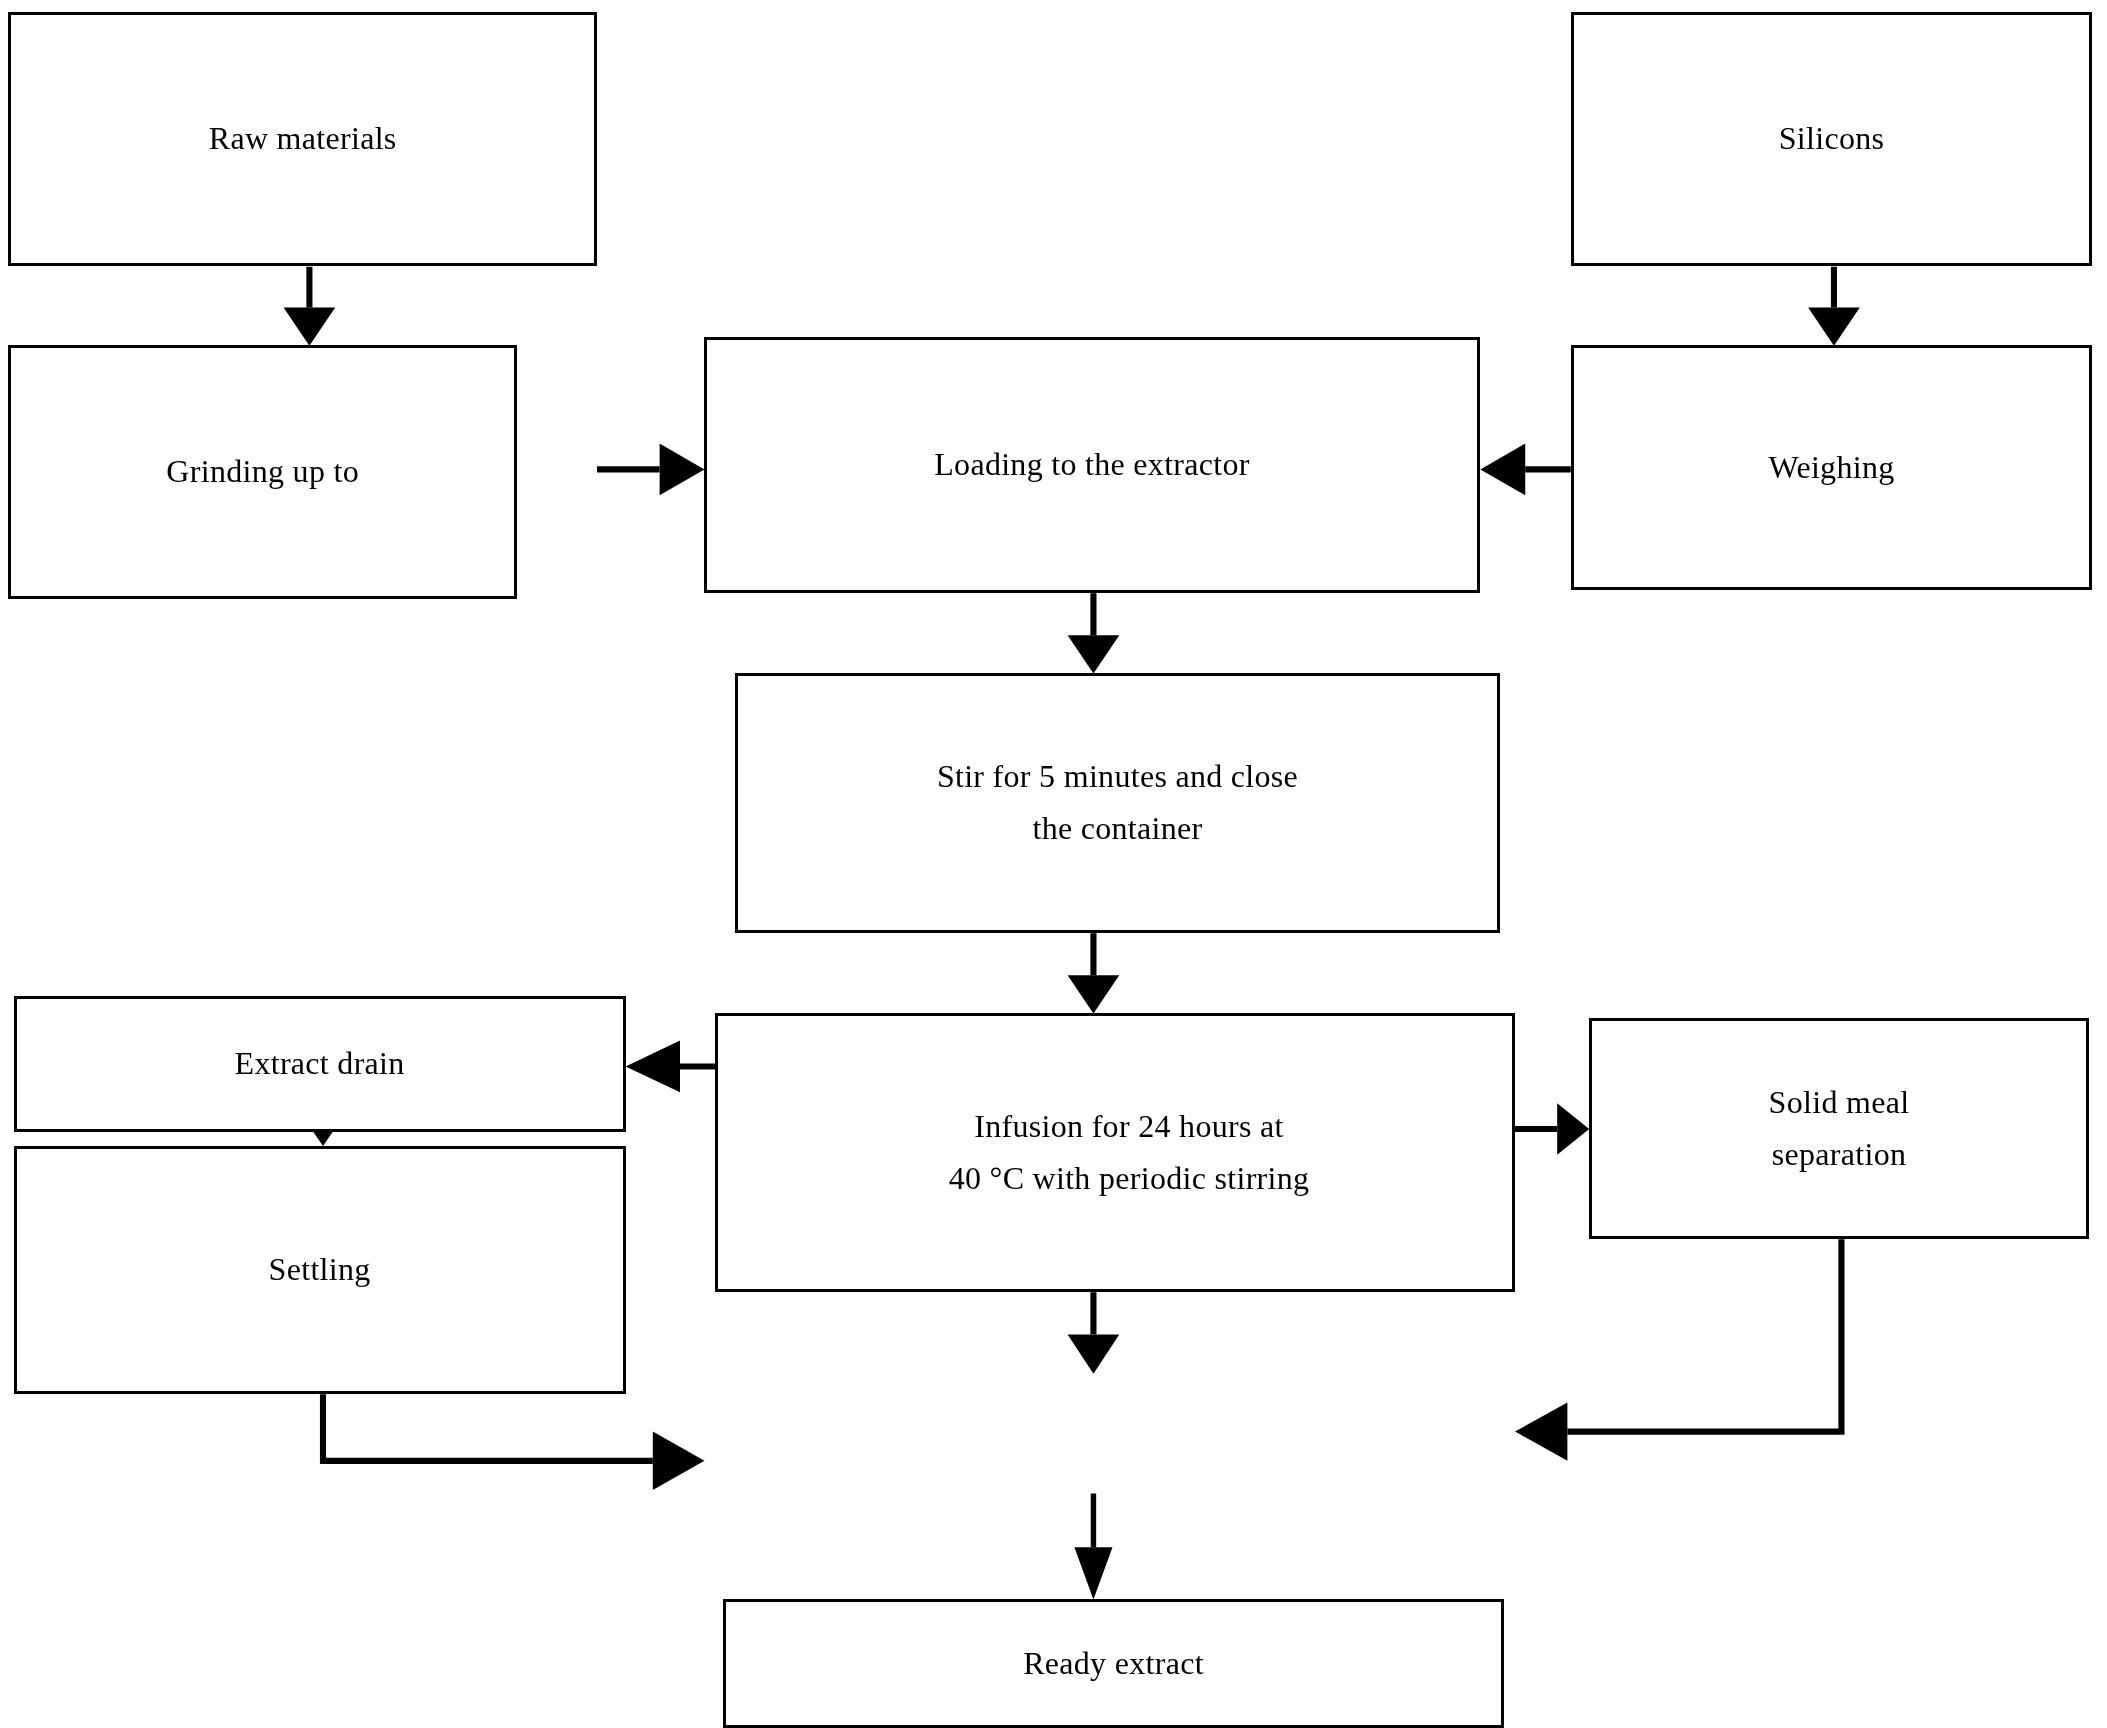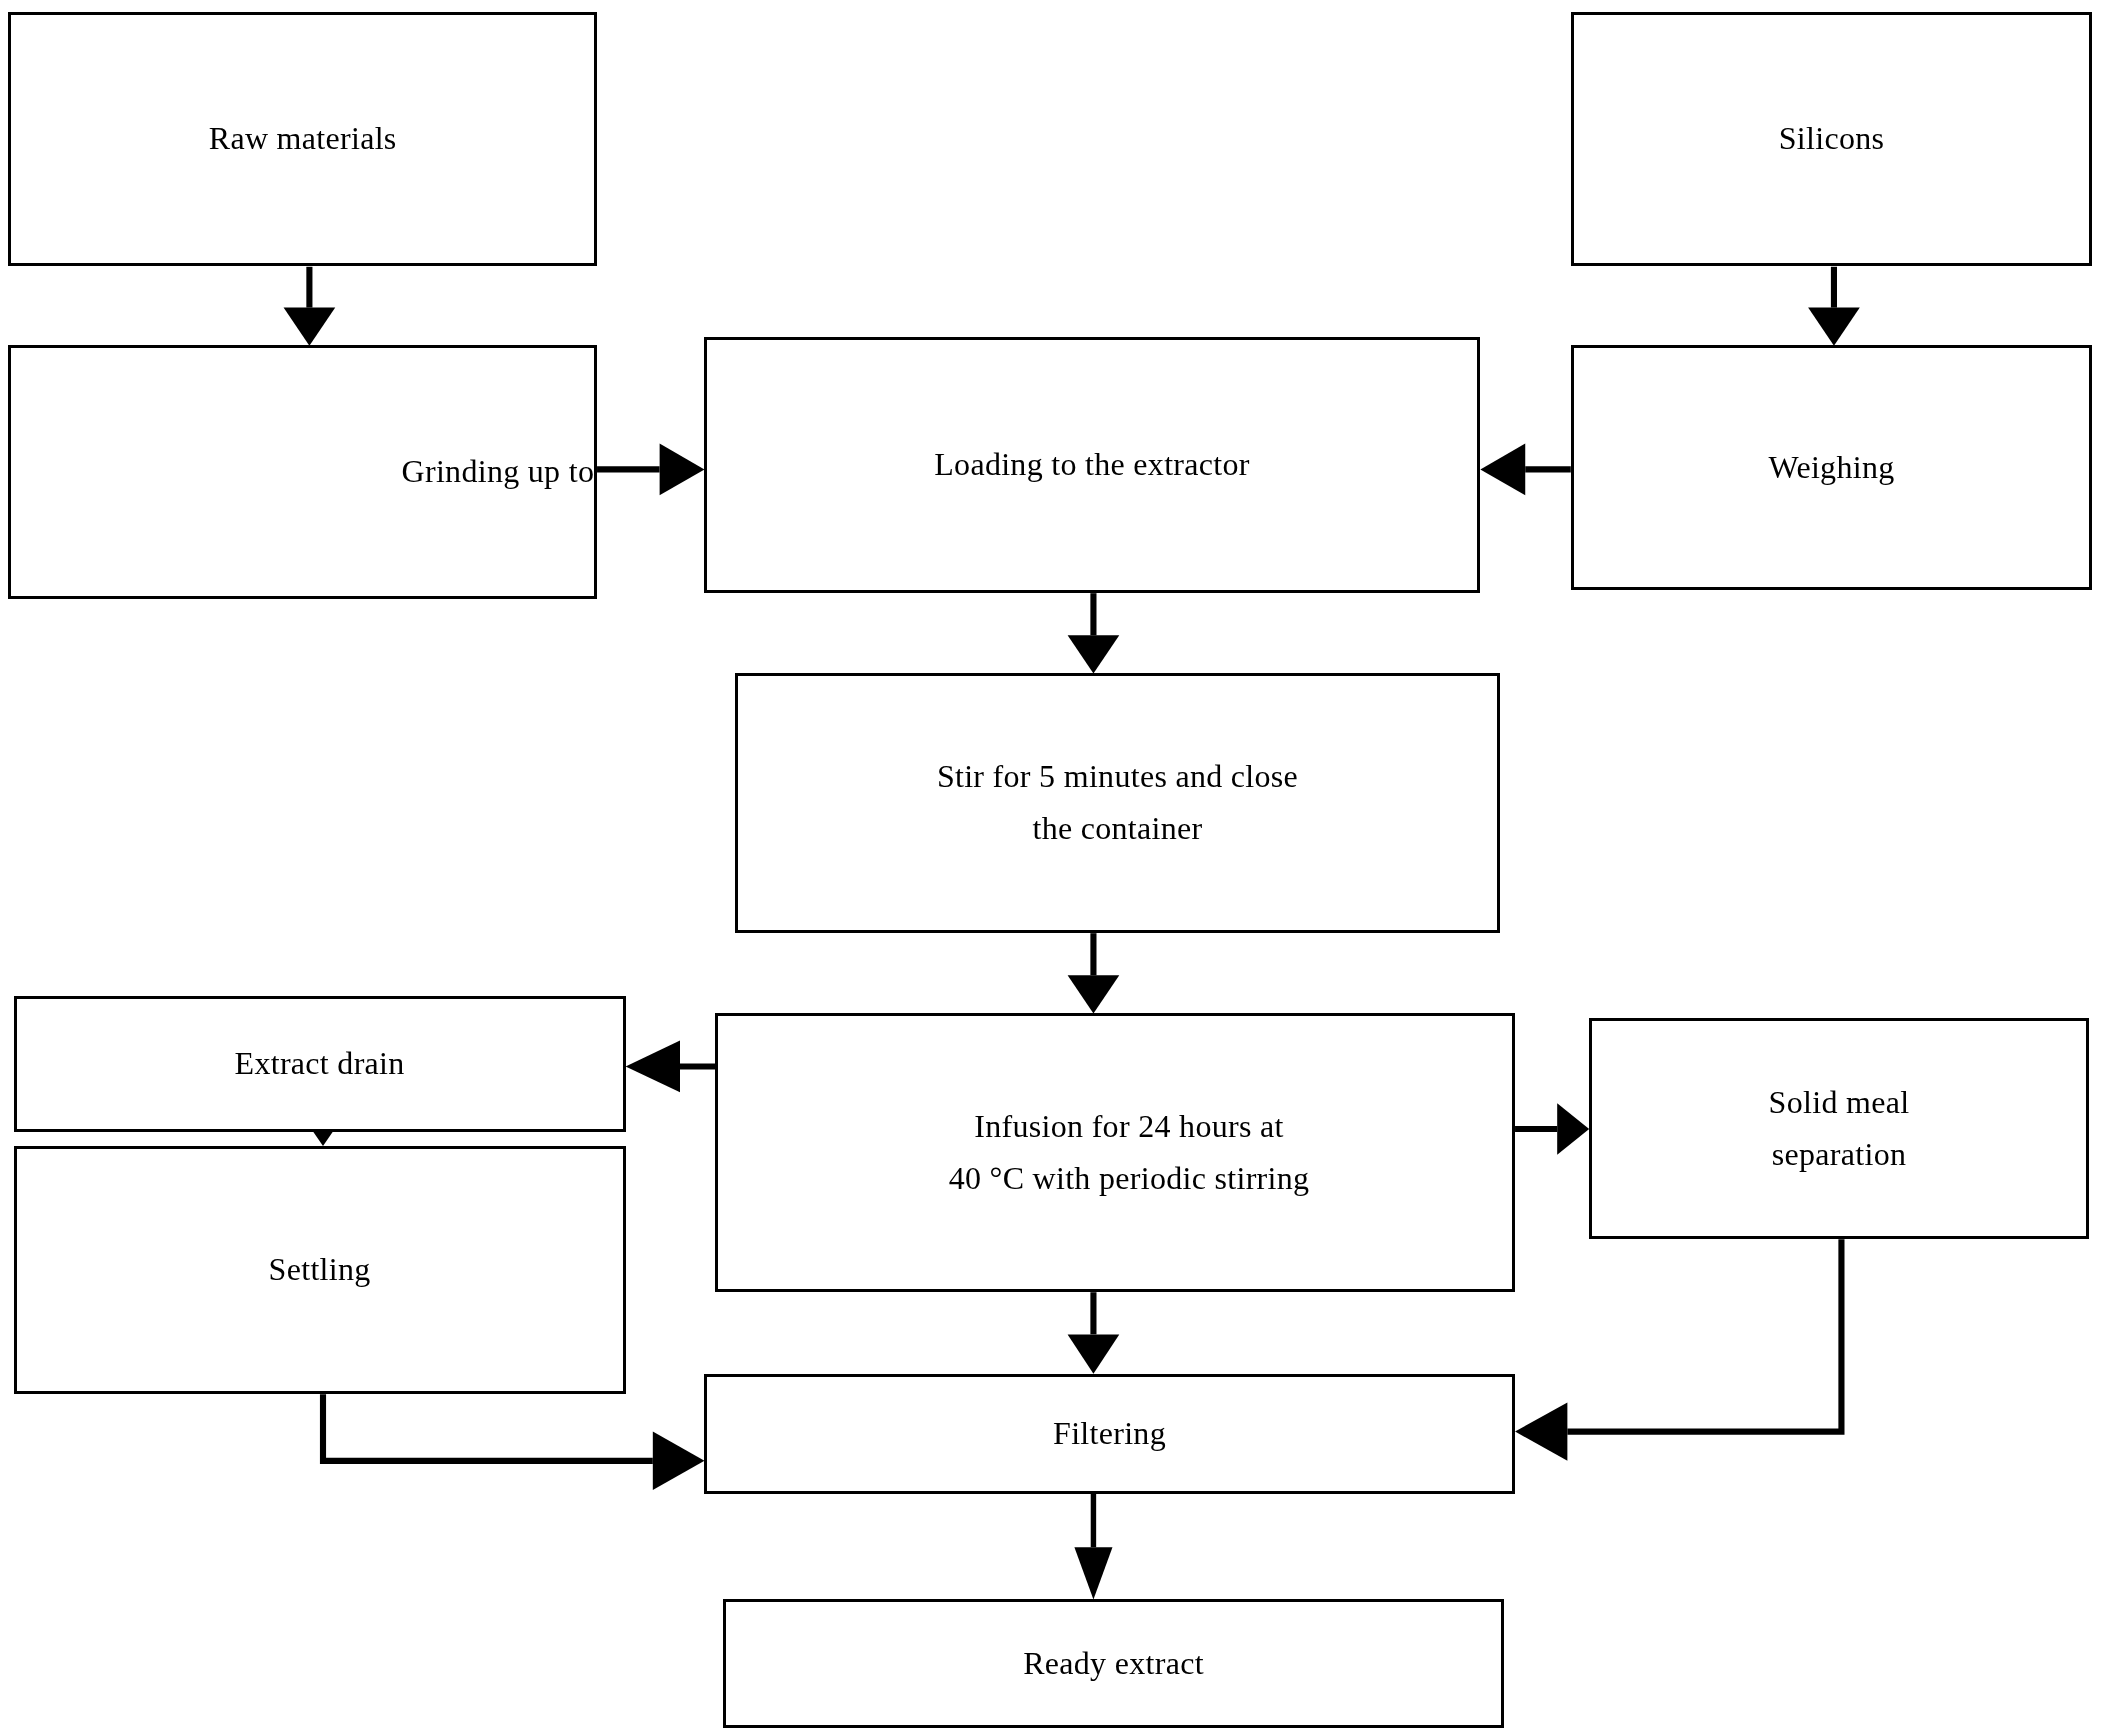--- a/index.html
+++ b/index.html
@@ -124,21 +124,21 @@
   </svg>
 
   <div class="node" style="left:8.2px;  top:12.2px;   width:589px;  height:254px;">
     <span class="ln">Raw materials</span>
   </div>
 
   <div class="node" style="left:1571px;top:12.2px;   width:521px;  height:254px;">
     <span class="ln">Silicons</span>
   </div>
 
-  <div class="node" style="left:8.2px;  top:345px;  width:589px;  height:254px;align-items:flex-end;">
+  <div class="node" style="left:8.2px;  top:345px;  width:509px;  height:254px;">
     <span class="ln">Grinding up to</span>
   </div>
 
   <div class="node" style="left:704px;top:337px;  width:776px; height:256px;">
     <span class="ln">Loading to the extractor</span>
   </div>
 
   <div class="node" style="left:1571px;top:345px;  width:521px;  height:245px;">
     <span class="ln">Weighing</span>
   </div>
@@ -159,22 +159,19 @@
 
   <div class="node" style="left:13.6px;  top:1146px; width:612px;  height:248px;">
     <span class="ln">Settling</span>
   </div>
 
   <div class="node" style="left:1589px;top:1018px; width:500px;  height:221px;">
     <span class="ln">Solid meal</span>
     <span class="ln">separation</span>
   </div>
 
-  <div class="node" style="left:704px;top:1374px; width:811px; height:120px;">
-    <span class="ln">Filtering</span>
-  </div>
 
   <div class="node" style="left:723px;top:1599px; width:781px; height:129px;">
     <span class="ln">Ready extract</span>
   </div>
 
 </div>
 
 
 </body></html>

